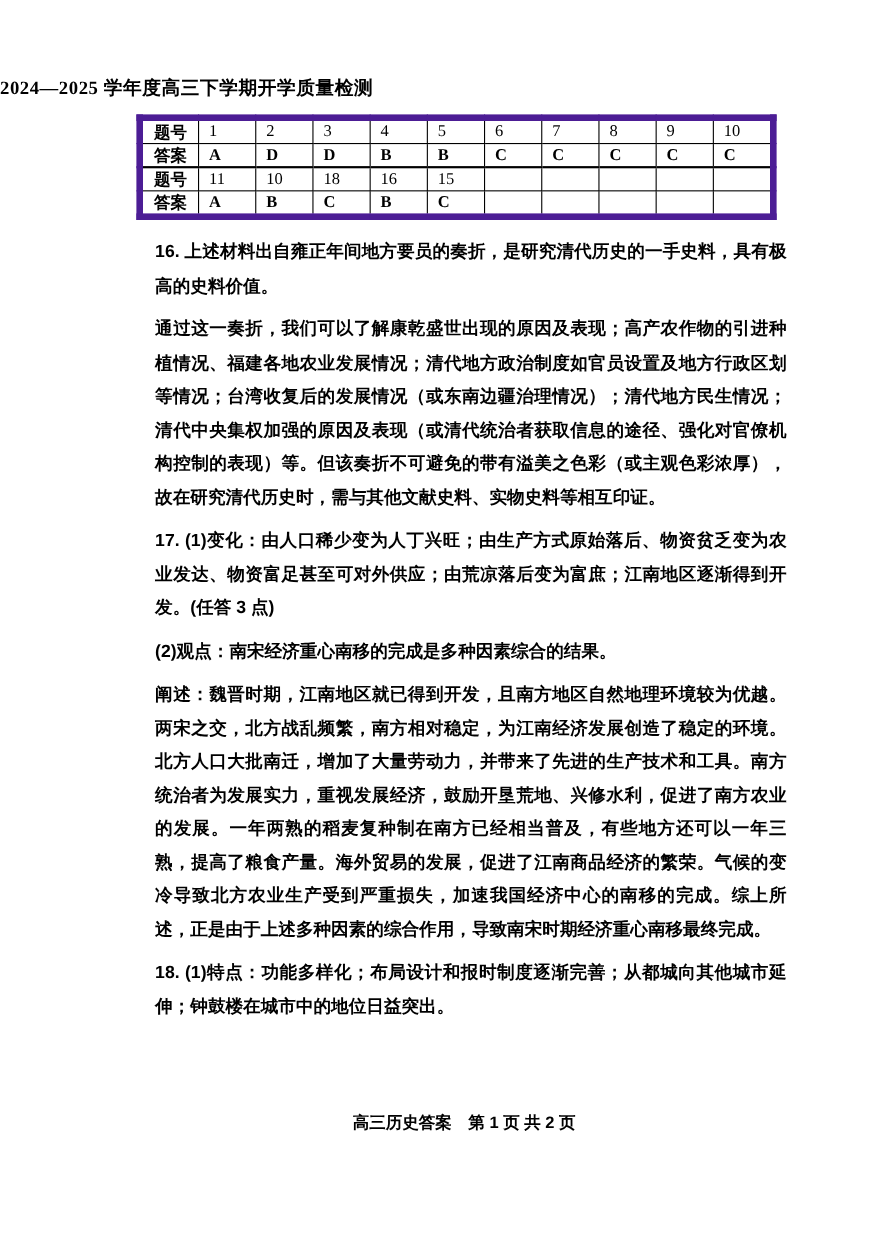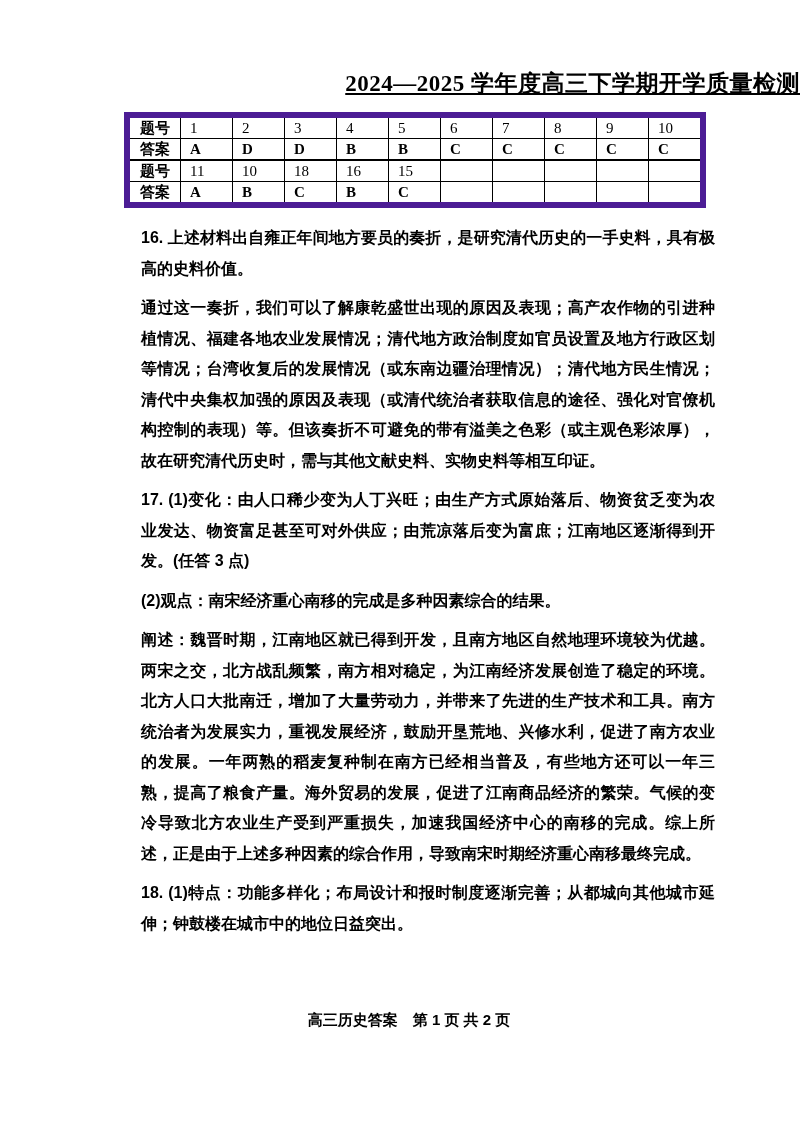--- a/index.html
+++ b/index.html
@@ -12,26 +12,25 @@
     width: 800px;
     height: 1132px;
     background: #ffffff;
     color: #000000;
     font-family: "Liberation Serif", serif;
     overflow: hidden;
   }
   .title {
     margin: 0;
     padding-top: 68px;
-    text-align: right;
-    font-size: 23px;
+    text-align: left;
+    font-size: 17px;
     font-weight: 700;
     font-family: "Liberation Serif", serif;
     letter-spacing: 0.5px;
-    text-decoration: underline;
   }
   .subtitle {
     margin: 0;
     padding-top: 9px;
     text-align: center;
     font-size: 23px;
     font-weight: 700;
     font-family: "Liberation Sans", sans-serif;
     letter-spacing: 1px;
   }
@@ -80,21 +79,21 @@
     text-align: justify;
     font-weight: 600;
     font-family: "Liberation Sans", sans-serif;
   }
   .content p.para {
     margin: 0 0 9px 12px;
   }
   .footer {
     position: absolute;
     top: 1011px;
-    left: 116px;
+    left: 129px;
     width: 586px;
     text-align: center;
     font-size: 15px;
     font-weight: 600;
     font-family: "Liberation Sans", sans-serif;
   }
 </style>
 </head>
 <body>
 

